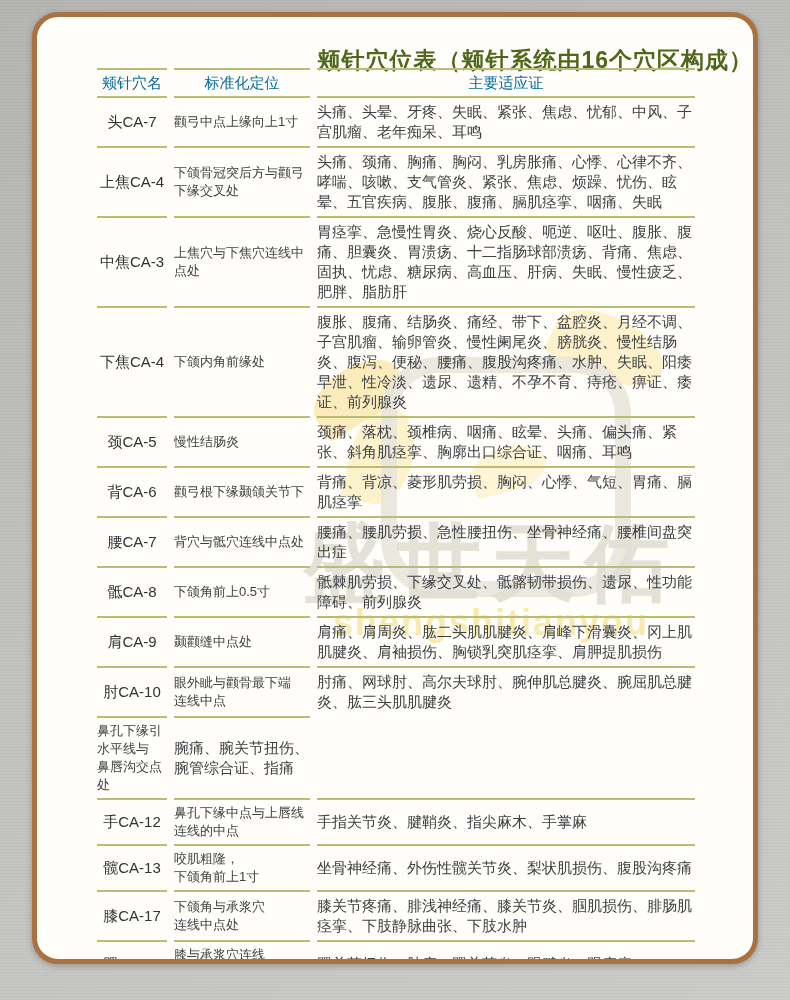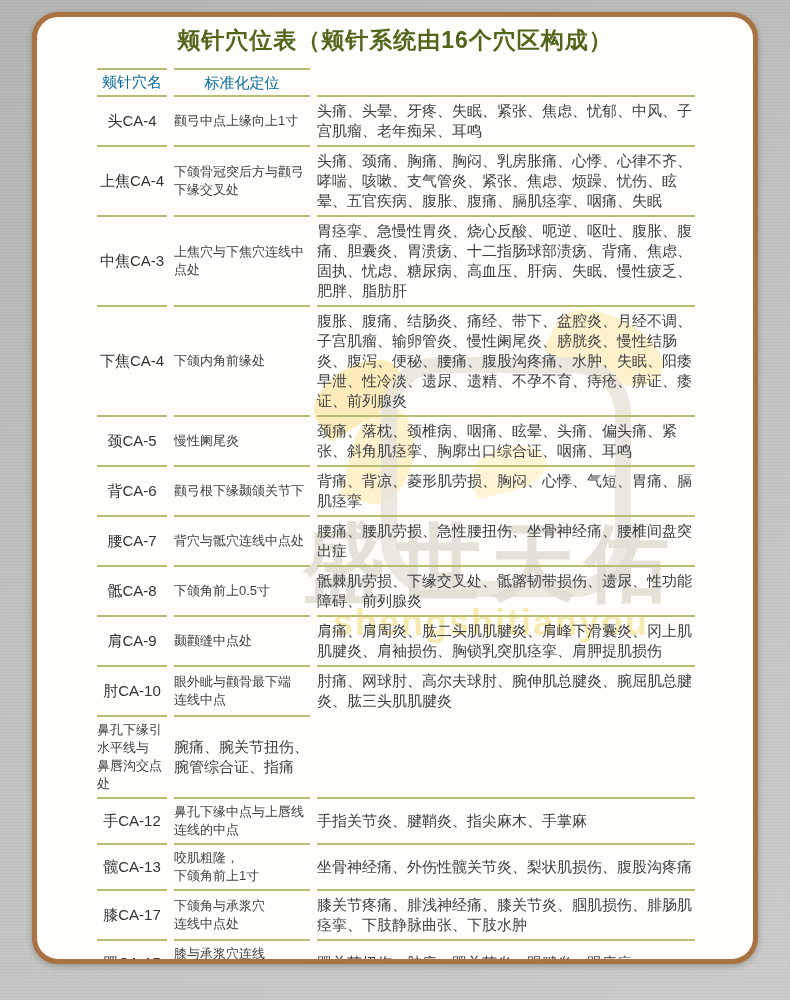--- a/index.html
+++ b/index.html
@@ -20,21 +20,21 @@
       repeating-linear-gradient(90deg, rgba(255,255,255,0.03) 0 1px, rgba(0,0,0,0.012) 1px 2px),
       linear-gradient(150deg,#b4b4b2 0%,#c1c1bf 45%,#cbcbc9 100%);
   }
   .card{
     position:absolute;left:32px;top:12px;width:726px;height:952px;
     background:#fffefa;border:5px solid var(--card-border);border-radius:26px;
     overflow:hidden;
     box-shadow:0 2px 6px rgba(0,0,0,0.25);
   }
   .title{
-    margin-top:8px;text-align:center;
+    margin-top:28px;text-align:right;
     font-size:23px;font-weight:bold;letter-spacing:1px;
     color:var(--title-color);
   }
   
   .table{
     position:absolute;left:60px;top:51px;width:598px;z-index:2;
   }
   .row{
     display:grid;grid-template-columns:70px 136px 1fr;column-gap:7px;
   }
@@ -90,24 +90,25 @@
       <div class="wm-cn">盛世天佑</div>
       <div class="wm-py">shengshitianyou</div>
     </div>
 
     <h1 class="title">颊针穴位表（颊针系统由16个穴区构成）</h1>
 
     <div class="table">
       <div class="row header">
         <div class="cell name-cell">颊针穴名</div>
         <div class="cell loc-cell">标准化定位</div>
+        <div class="cell ind-cell">主要适应证</div>
       </div>
       <div class="tbody">
           <div class="row">
-            <div class="cell name-cell">头CA-4</div>
+            <div class="cell name-cell">头CA-7</div>
             <div class="cell loc-cell">颧弓中点上缘向上1寸</div>
             <div class="cell ind-cell">头痛、头晕、牙疼、失眠、紧张、焦虑、忧郁、中风、子宫肌瘤、老年痴呆、耳鸣</div>
           </div>
           <div class="row">
             <div class="cell name-cell">上焦CA-4</div>
             <div class="cell loc-cell">下颌骨冠突后方与颧弓
 下缘交叉处</div>
             <div class="cell ind-cell">头痛、颈痛、胸痛、胸闷、乳房胀痛、心悸、心律不齐、哮喘、咳嗽、支气管炎、紧张、焦虑、烦躁、忧伤、眩晕、五官疾病、腹胀、腹痛、膈肌痉挛、咽痛、失眠</div>
           </div>
           <div class="row">
@@ -116,21 +117,21 @@
 点处</div>
             <div class="cell ind-cell">胃痉挛、急慢性胃炎、烧心反酸、呃逆、呕吐、腹胀、腹痛、胆囊炎、胃溃疡、十二指肠球部溃疡、背痛、焦虑、固执、忧虑、糖尿病、高血压、肝病、失眠、慢性疲乏、肥胖、脂肪肝</div>
           </div>
           <div class="row">
             <div class="cell name-cell">下焦CA-4</div>
             <div class="cell loc-cell">下颌内角前缘处</div>
             <div class="cell ind-cell">腹胀、腹痛、结肠炎、痛经、带下、盆腔炎、月经不调、子宫肌瘤、输卵管炎、慢性阑尾炎、膀胱炎、慢性结肠炎、腹泻、便秘、腰痛、腹股沟疼痛、水肿、失眠、阳痿早泄、性冷淡、遗尿、遗精、不孕不育、痔疮、痹证、痿证、前列腺炎</div>
           </div>
           <div class="row">
             <div class="cell name-cell">颈CA-5</div>
-            <div class="cell loc-cell">慢性阑尾炎</div>
+            <div class="cell loc-cell">慢性结肠炎</div>
             <div class="cell ind-cell">颈痛、落枕、颈椎病、咽痛、眩晕、头痛、偏头痛、紧张、斜角肌痉挛、胸廓出口综合证、咽痛、耳鸣</div>
           </div>
           <div class="row">
             <div class="cell name-cell">背CA-6</div>
             <div class="cell loc-cell">颧弓根下缘颞颌关节下</div>
             <div class="cell ind-cell">背痛、背凉、菱形肌劳损、胸闷、心悸、气短、胃痛、膈肌痉挛</div>
           </div>
           <div class="row">
             <div class="cell name-cell">腰CA-7</div>
             <div class="cell loc-cell">背穴与骶穴连线中点处</div>

